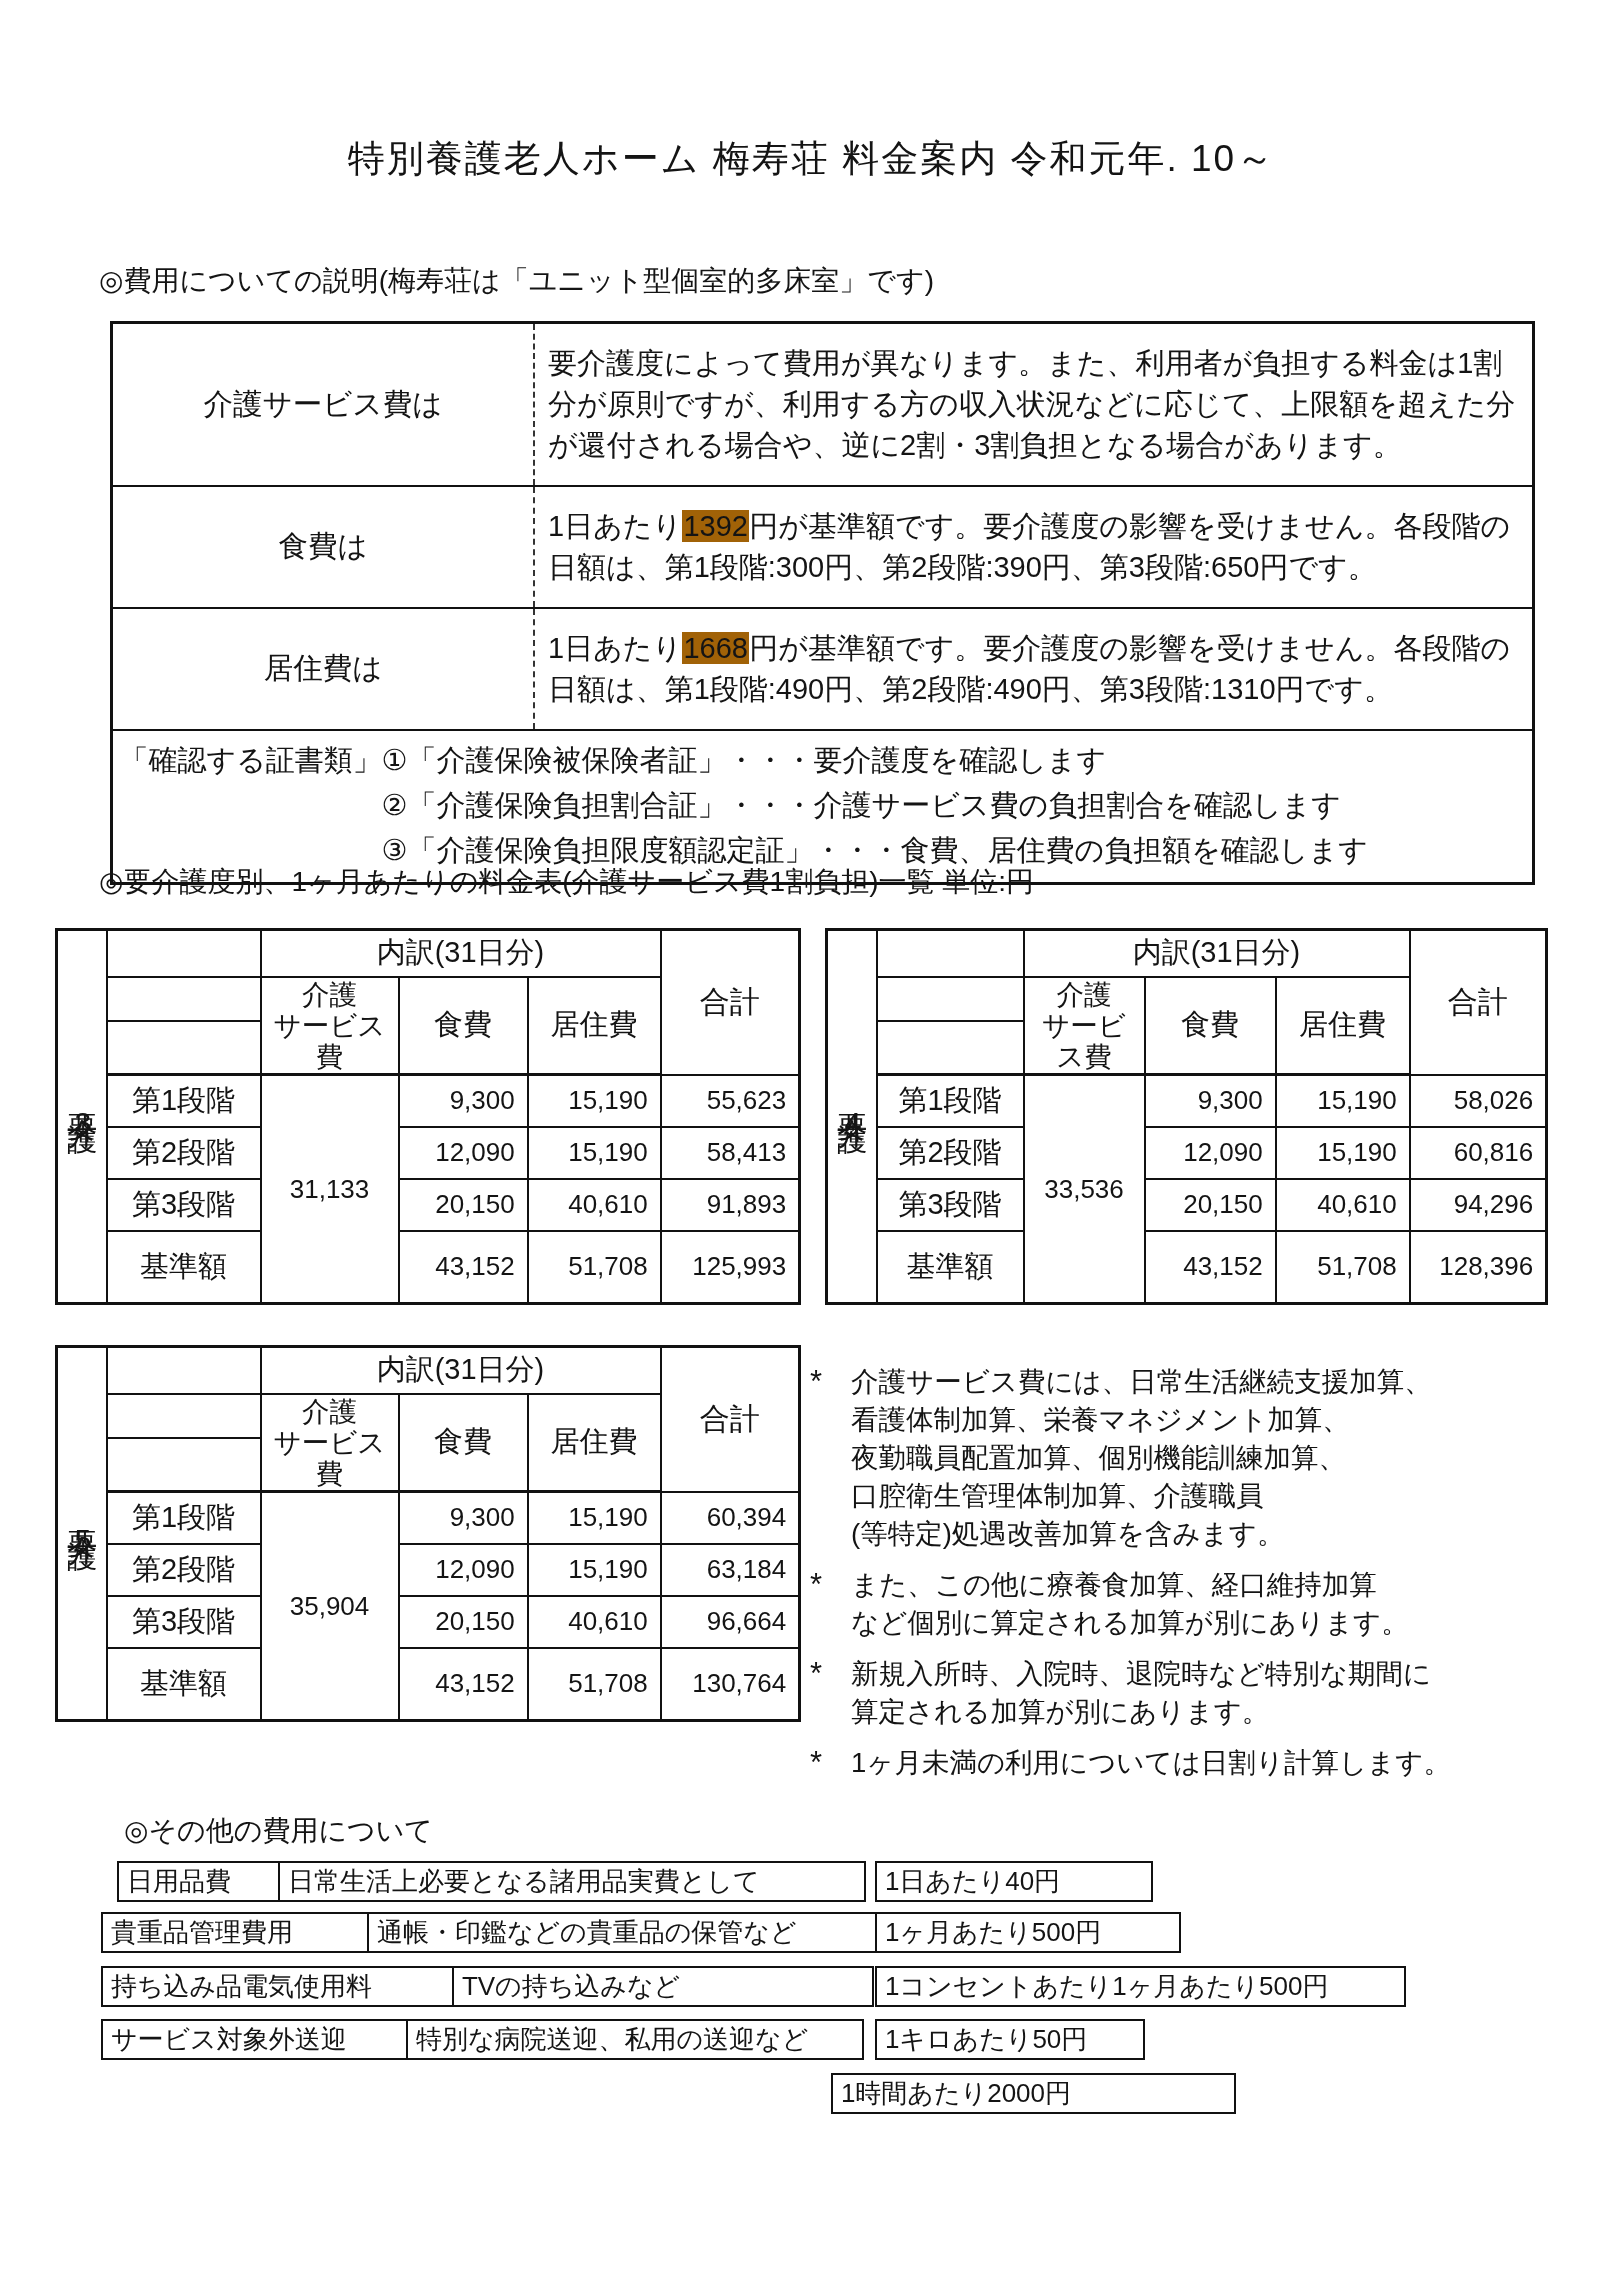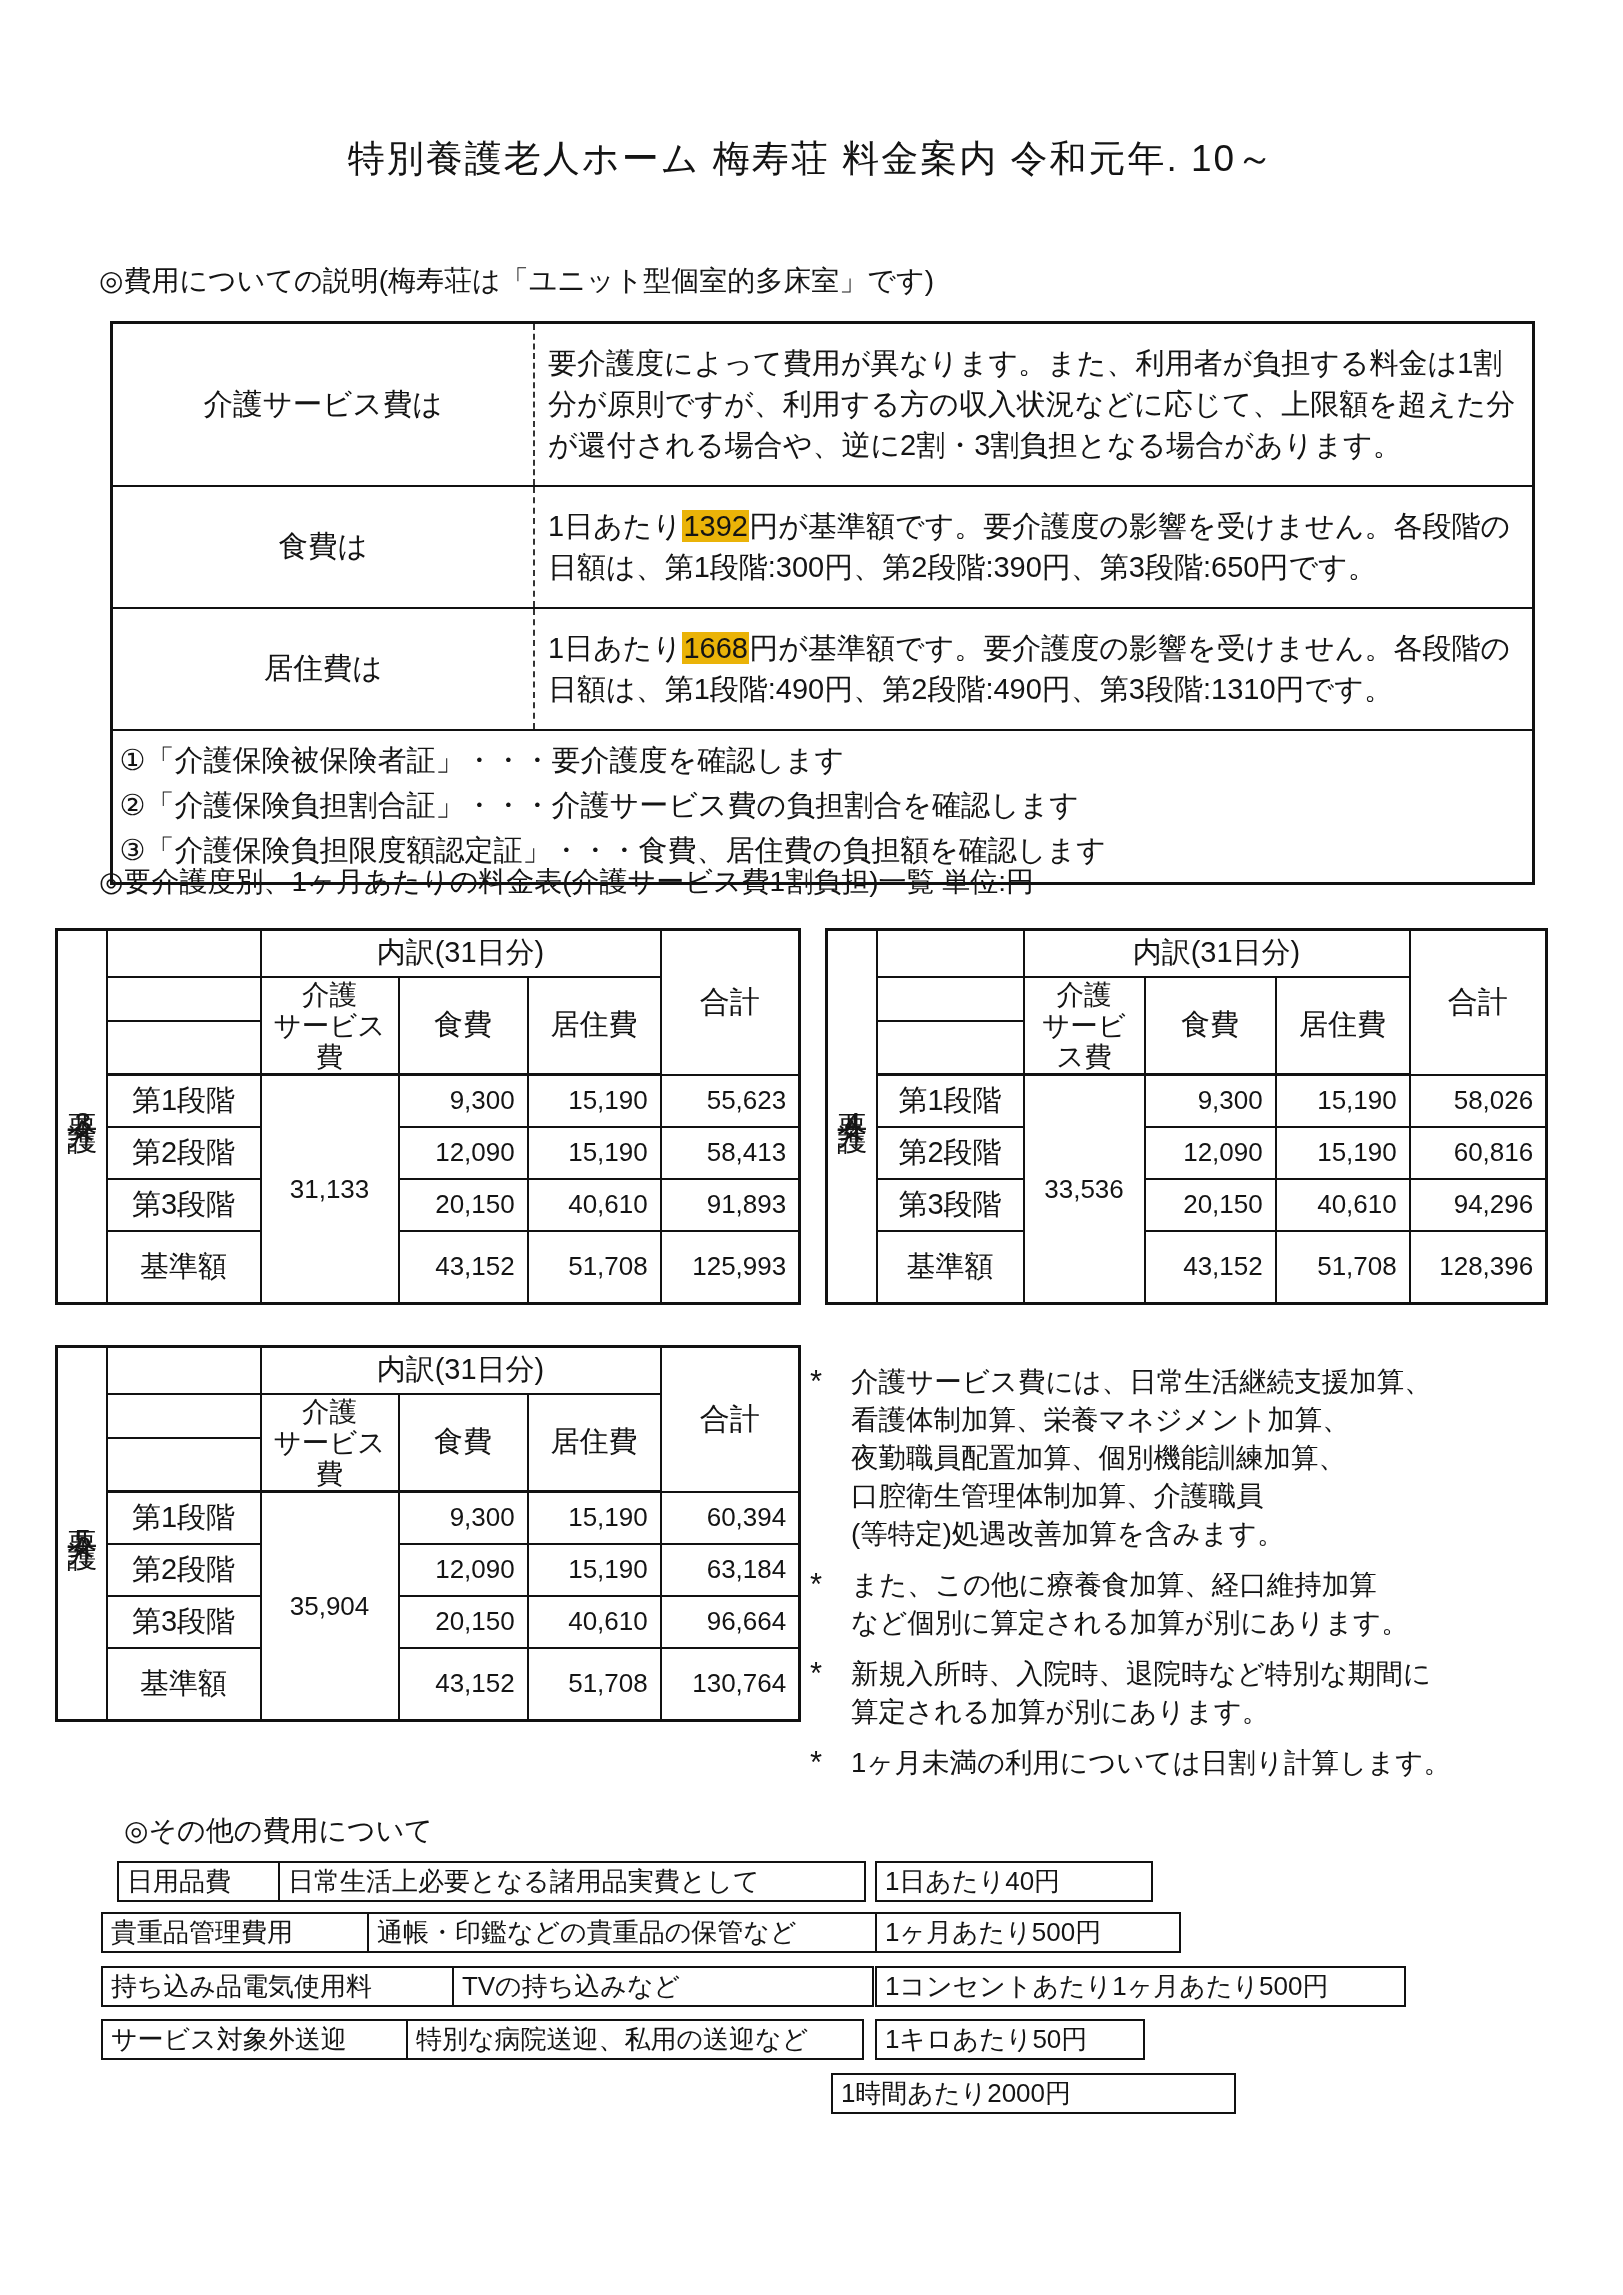--- a/index.html
+++ b/index.html
@@ -16,21 +16,21 @@
   .other-heading{ top:1812px; left:124px; }
 
   
   .expl-table { position:absolute; top:321px; left:110px; width:1425px;
                 border:3.3px solid #111; background:#fff; }
   .expl-row { display:grid; grid-template-columns:422px 1fr; border-top:2.6px solid #111; }
   .expl-row:first-child { border-top:none; }
   .expl-label { display:flex; align-items:center; justify-content:center;
                 font-size:29.5px; border-right:2px dashed #333; }
   .expl-text { padding:19px 13px; font-size:29px; line-height:41px; }
-  .hl { background:#eab308; padding:0 1.3px; }
+  .hl { background:#a16207; padding:0 1.3px; }
   .docs-row { display:grid; grid-template-columns:262px 1fr; border-top:2.6px solid #111;
               padding:6.5px 0 9.2px 6.5px; }
   .docs-label { font-size:29px; padding-top:3.9px; white-space:nowrap; }
   .docs-items .doc-line { font-size:29px; line-height:45px; white-space:nowrap; }
 
   
   .fee-wrap { position:absolute; }
   .fee-t3 { left:55px;  top:928px; }
   .fee-t4 { left:825px; top:928px; }
   .fee-t5 { left:55px;  top:1345px; }
@@ -90,20 +90,21 @@
         <span>1日あたり</span><span class="hl">1392</span><span>円が基準額です。要介護度の影響を受けません。各段階の日額は、第1段階:300円、第2段階:390円、第3段階:650円です。</span>
       </div>
     </div>
     <div class="expl-row">
       <div class="expl-label">居住費は</div>
       <div class="expl-text">
         <span>1日あたり</span><span class="hl">1668</span><span>円が基準額です。要介護度の影響を受けません。各段階の日額は、第1段階:490円、第2段階:490円、第3段階:1310円です。</span>
       </div>
     </div>
     <div class="docs-row">
+      <div class="docs-label">「確認する証書類」</div>
       <div class="docs-items">
         <div class="doc-line">①「介護保険被保険者証」・・・要介護度を確認します</div>
         <div class="doc-line">②「介護保険負担割合証」・・・介護サービス費の負担割合を確認します</div>
         <div class="doc-line">③「介護保険負担限度額認定証」・・・食費、居住費の負担額を確認します</div>
       </div>
     </div>
   </div>
 
   <div class="sec-heading fee-heading">◎要介護度別、1ヶ月あたりの料金表(介護サービス費1割負担)一覧  単位:円</div>
 

